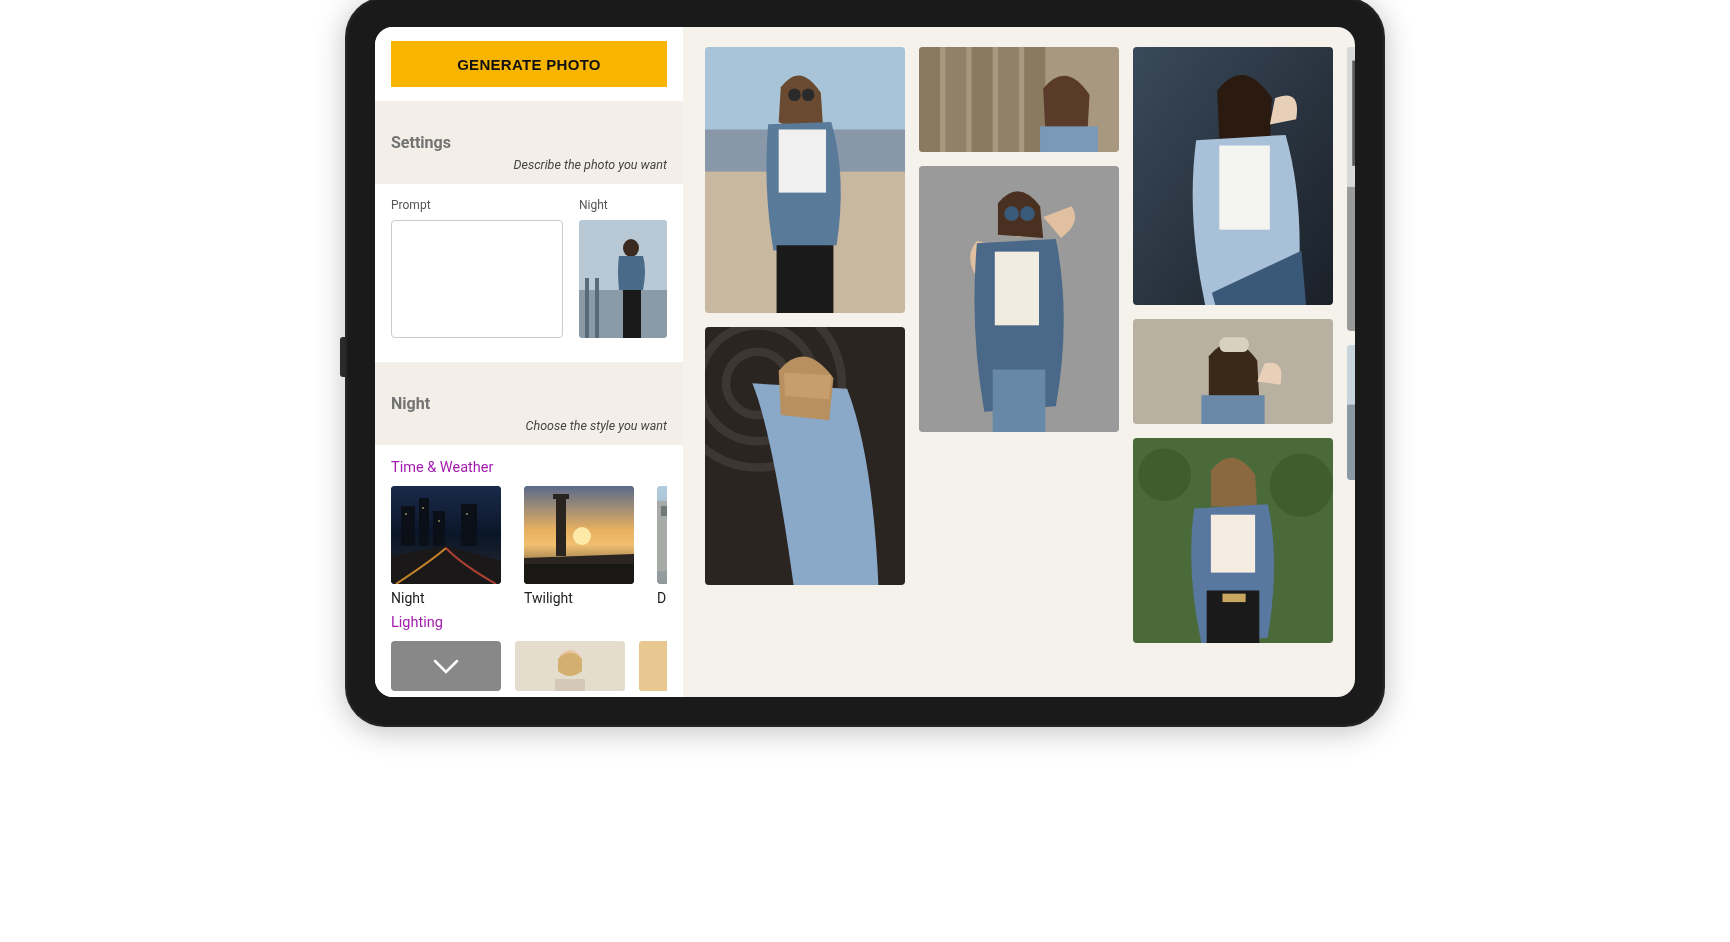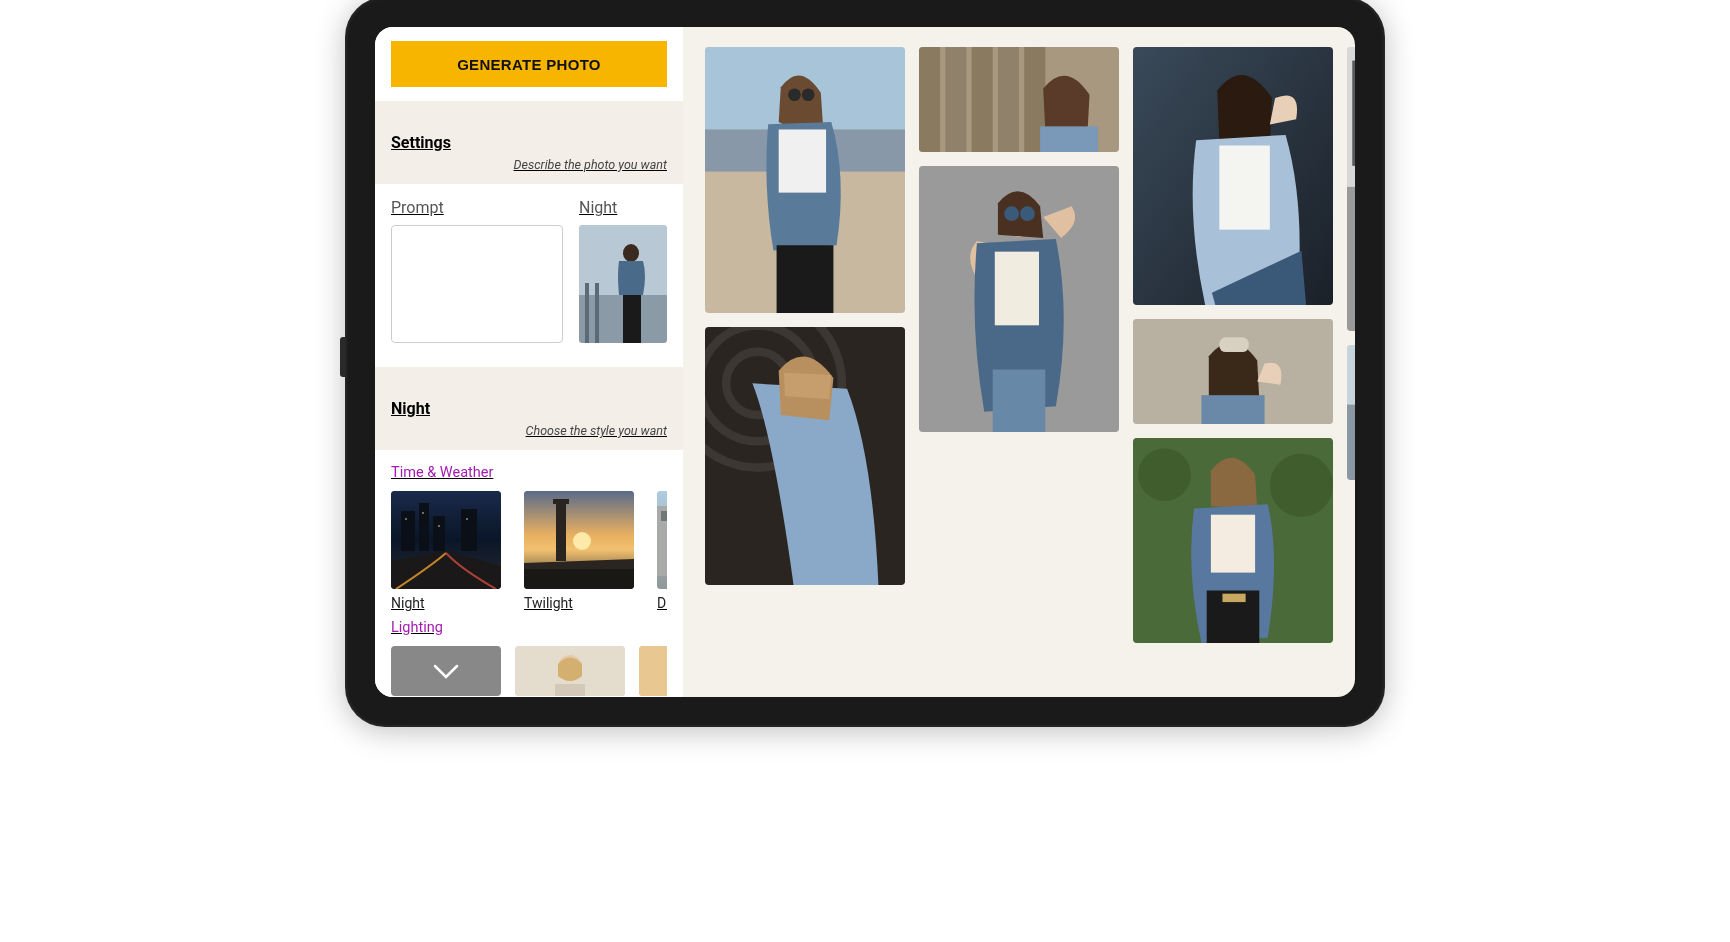--- a/index.html
+++ b/index.html
@@ -1,18 +1,18 @@
 <!DOCTYPE html>
 <html><head>
 <meta charset="utf-8">
 <style>
   * { box-sizing: border-box; margin: 0; padding: 0; }
   html, body { width: 100%; height: 100%; background: #ffffff; font-family: -apple-system, BlinkMacSystemFont, "Segoe UI", Roboto, sans-serif; }
   
-  .stage { width: 1730px; height: 724px; position: relative; display: flex; align-items: center; justify-content: center; text-decoration: underline; }
+  .stage { width: 1730px; height: 724px; position: relative; display: flex; align-items: center; justify-content: center; }
   
   .tablet-frame {
     width: 1040px; height: 730px;
     background: #1a1a1a;
     border-radius: 40px;
     padding: 30px;
     position: relative;
     box-shadow: 0 4px 30px rgba(0,0,0,0.25), inset 0 0 4px rgba(255,255,255,0.15);
   }
   .tablet-frame::before {
@@ -37,27 +37,27 @@
   
   .gen-wrap { padding: 14px 16px 14px 16px; }
   .generate-btn {
     width: 100%; height: 46px; background: #f7b500; border: none; cursor: pointer;
     font-weight: 700; font-size: 15px; letter-spacing: 0.3px; color: #111;
   }
   
   .section-head {
     background: #f3efe8; padding: 12px 16px; display: flex; justify-content: space-between; align-items: center;
   }
-  .section-title { font-weight: 700; font-size: 16px; color: #000000; text-align: center; }
+  .section-title { font-weight: 700; font-size: 16px; color: #737373; text-align: center; }
   .section-sub { font-style: italic; font-size: 12.5px; color: #444; margin-top: 44px; }
   
   .section-body { padding: 14px 16px 20px 16px; }
   
   .pp-row { display: flex; gap: 16px; }
-  .col-label { font-size: 16px; color: #555; margin-bottom: 8px; }
+  .col-label { font-size: 12px; color: #555; margin-bottom: 8px; }
   .prompt-col { flex: 1; }
   .prompt-box {
     width: 100%; height: 118px; border: 1px solid #ccc; border-radius: 4px; background: #fff;
     resize: none; padding: 6px; font-family: inherit; font-size: 13px;
   }
   .pose-col { width: 88px; }
   .pose-thumb {
     width: 88px; height: 118px; border-radius: 4px; background: linear-gradient(#9db4c8, #7a8fa2);
     position: relative; overflow: hidden; cursor: pointer;
   }

